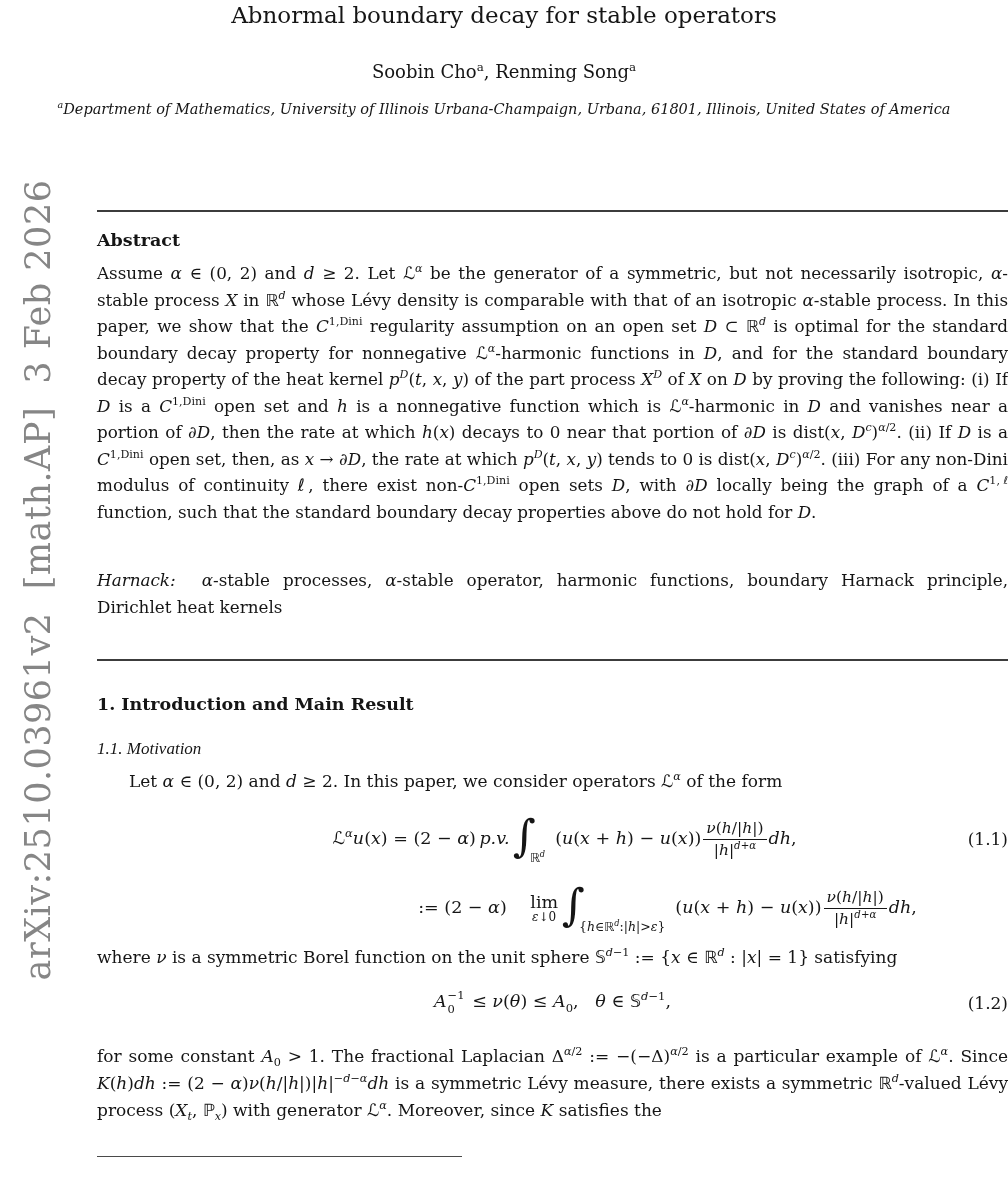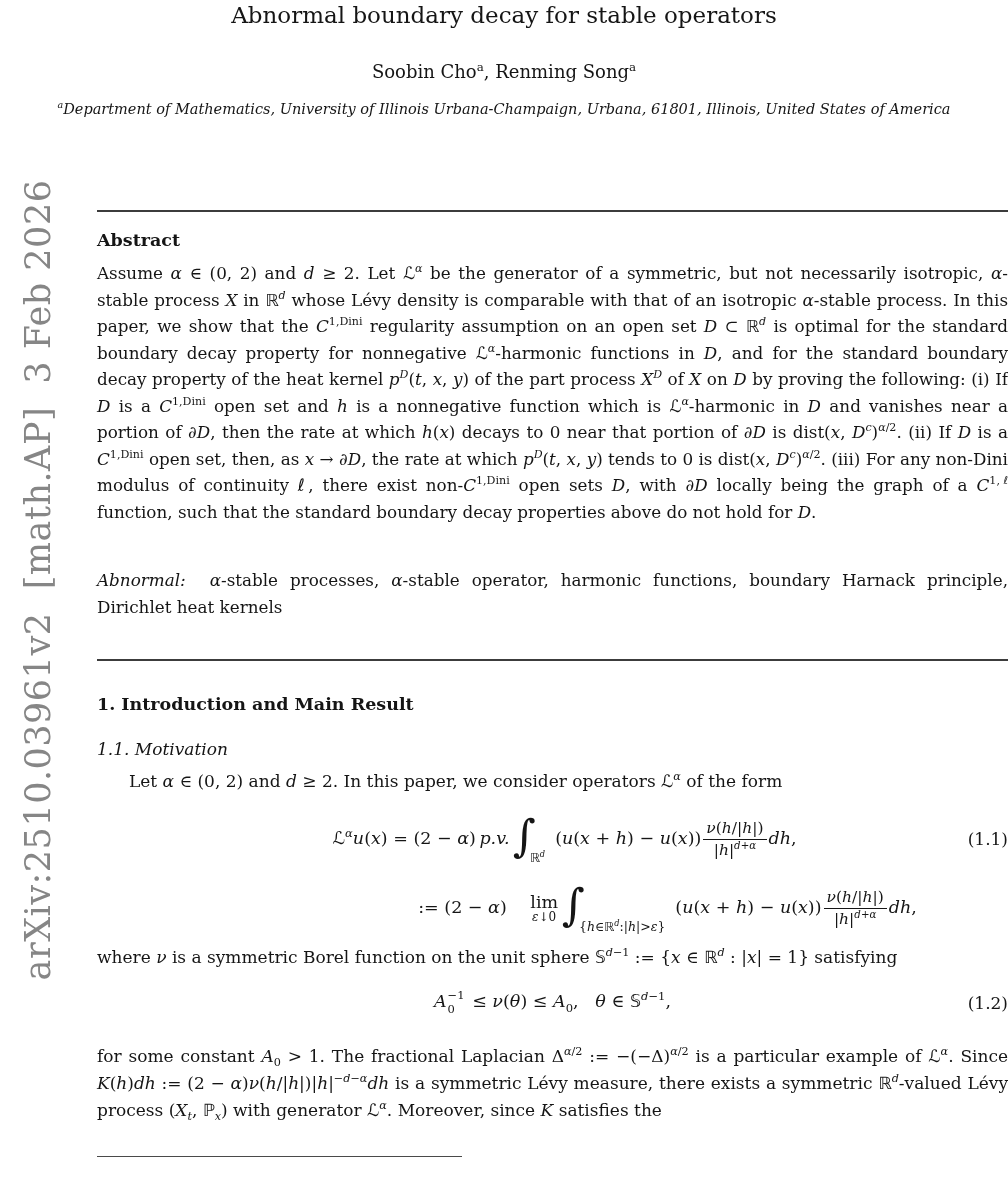--- a/index.html
+++ b/index.html
@@ -17,21 +17,21 @@
 
   .rule-top { position:absolute; top:210px; left:97px; width:911px; border-top:2px solid #3c3c3c; }
   .rule-mid { position:absolute; top:659px; left:97px; width:911px; border-top:2px solid #3c3c3c; }
 
   .abstract-heading { position:absolute; top:230px; left:97px; font-size:17.5px; font-weight:bold; }
   .abstract-body { position:absolute; top:260px; left:97px; width:911px; font-size:16.8px; line-height:26.5px; text-align:justify; }
 
   .keywords-block { position:absolute; top:567px; left:97px; width:911px; font-size:16.8px; line-height:27px; text-align:justify; }
 
   .section-heading { position:absolute; top:694px; left:97px; font-size:17.5px; font-weight:bold; }
-  .subsection-heading { position:absolute; top:739px; left:97px; font-size:17px; font-style:italic; }
+  .subsection-heading { position:absolute; top:739px; left:97px; font-size:17px; font-style:italic;font-family:Liberation Serif, serif; }
   .intro-paragraph { position:absolute; top:771px; left:97px; width:911px; font-size:17px; text-indent:32px; }
 
   .eq11-block { position:absolute; top:806px; left:97px; width:911px; font-size:17.5px; }
   .eq-row { position:relative; height:66px; display:flex; align-items:center; justify-content:center; }
   .eq-row2 { height:76px; margin-top:-2px; }
   .eq-shift1 { transform:translateX(12px); }
   .eq-shift2 { transform:translateX(115px); }
   .eq-label { position:absolute; right:0; top:50%; transform:translateY(-50%); font-size:17px; }
 
   .where-paragraph { position:absolute; top:947px; left:97px; width:911px; font-size:17px; }
@@ -72,21 +72,21 @@
   <div class="title">Abnormal boundary decay for stable operators</div>
   <div class="authors">Soobin Cho<sup>a</sup>, Renming Song<sup>a</sup></div>
   <div class="affiliation"><sup>a</sup>Department of Mathematics, University of Illinois Urbana-Champaign, Urbana, 61801, Illinois, United States of America</div>
 
   <div class="rule-top"></div>
 
   <div class="abstract-heading">Abstract</div>
   <div class="abstract-body">Assume <i>α</i> ∈ (0, 2) and <i>d</i> ≥ 2. Let <span class="sym">ℒ</span><sup><i>α</i></sup> be the generator of a symmetric, but not necessarily isotropic, <i>α</i>-stable process <i>X</i> in <span class="sym">ℝ</span><sup><i>d</i></sup> whose Lévy density is comparable with that of an isotropic <i>α</i>-stable process. In this paper, we show that the <i>C</i><sup>1,Dini</sup> regularity assumption on an open set <i>D</i> ⊂ <span class="sym">ℝ</span><sup><i>d</i></sup> is optimal for the standard boundary decay property for nonnegative <span class="sym">ℒ</span><sup><i>α</i></sup>-harmonic functions in <i>D</i>, and for the standard boundary decay property of the heat kernel <i>p</i><sup><i>D</i></sup>(<i>t</i>, <i>x</i>, <i>y</i>) of the part process <i>X</i><sup><i>D</i></sup> of <i>X</i> on <i>D</i> by proving the following: (i) If <i>D</i> is a <i>C</i><sup>1,Dini</sup> open set and <i>h</i> is a nonnegative function which is <span class="sym">ℒ</span><sup><i>α</i></sup>-harmonic in <i>D</i> and vanishes near a portion of ∂<i>D</i>, then the rate at which <i>h</i>(<i>x</i>) decays to 0 near that portion of ∂<i>D</i> is dist(<i>x</i>, <i>D</i><sup><i>c</i></sup>)<sup><i>α</i>/2</sup>. (ii) If <i>D</i> is a <i>C</i><sup>1,Dini</sup> open set, then, as <i>x</i> → ∂<i>D</i>, the rate at which <i>p</i><sup><i>D</i></sup>(<i>t</i>, <i>x</i>, <i>y</i>) tends to 0 is dist(<i>x</i>, <i>D</i><sup><i>c</i></sup>)<sup><i>α</i>/2</sup>. (iii) For any non-Dini modulus of continuity <span class="sym">ℓ</span>, there exist non-<i>C</i><sup>1,Dini</sup> open sets <i>D</i>, with ∂<i>D</i> locally being the graph of a <i>C</i><sup>1,<span class="sym">ℓ</span></sup> function, such that the standard boundary decay properties above do not hold for <i>D</i>.</div>
 
   <div class="keywords-block">
-    <div><i>Abnormal:</i>&nbsp;&nbsp;<i>α</i>-stable processes, <i>α</i>-stable operator, harmonic functions, boundary Harnack principle, Dirichlet heat kernels</div>
+    <div><i>Harnack:</i>&nbsp;&nbsp;<i>α</i>-stable processes, <i>α</i>-stable operator, harmonic functions, boundary Harnack principle, Dirichlet heat kernels</div>
   </div>
 
   <div class="rule-mid"></div>
 
   <div class="section-heading">1. Introduction and Main Result</div>
   <div class="subsection-heading">1.1. Motivation</div>
   <div class="intro-paragraph">Let <i>α</i> ∈ (0, 2) and <i>d</i> ≥ 2. In this paper, we consider operators <span class="sym">ℒ</span><sup><i>α</i></sup> of the form</div>
 
   <div class="eq11-block">
     <div class="eq-row">

